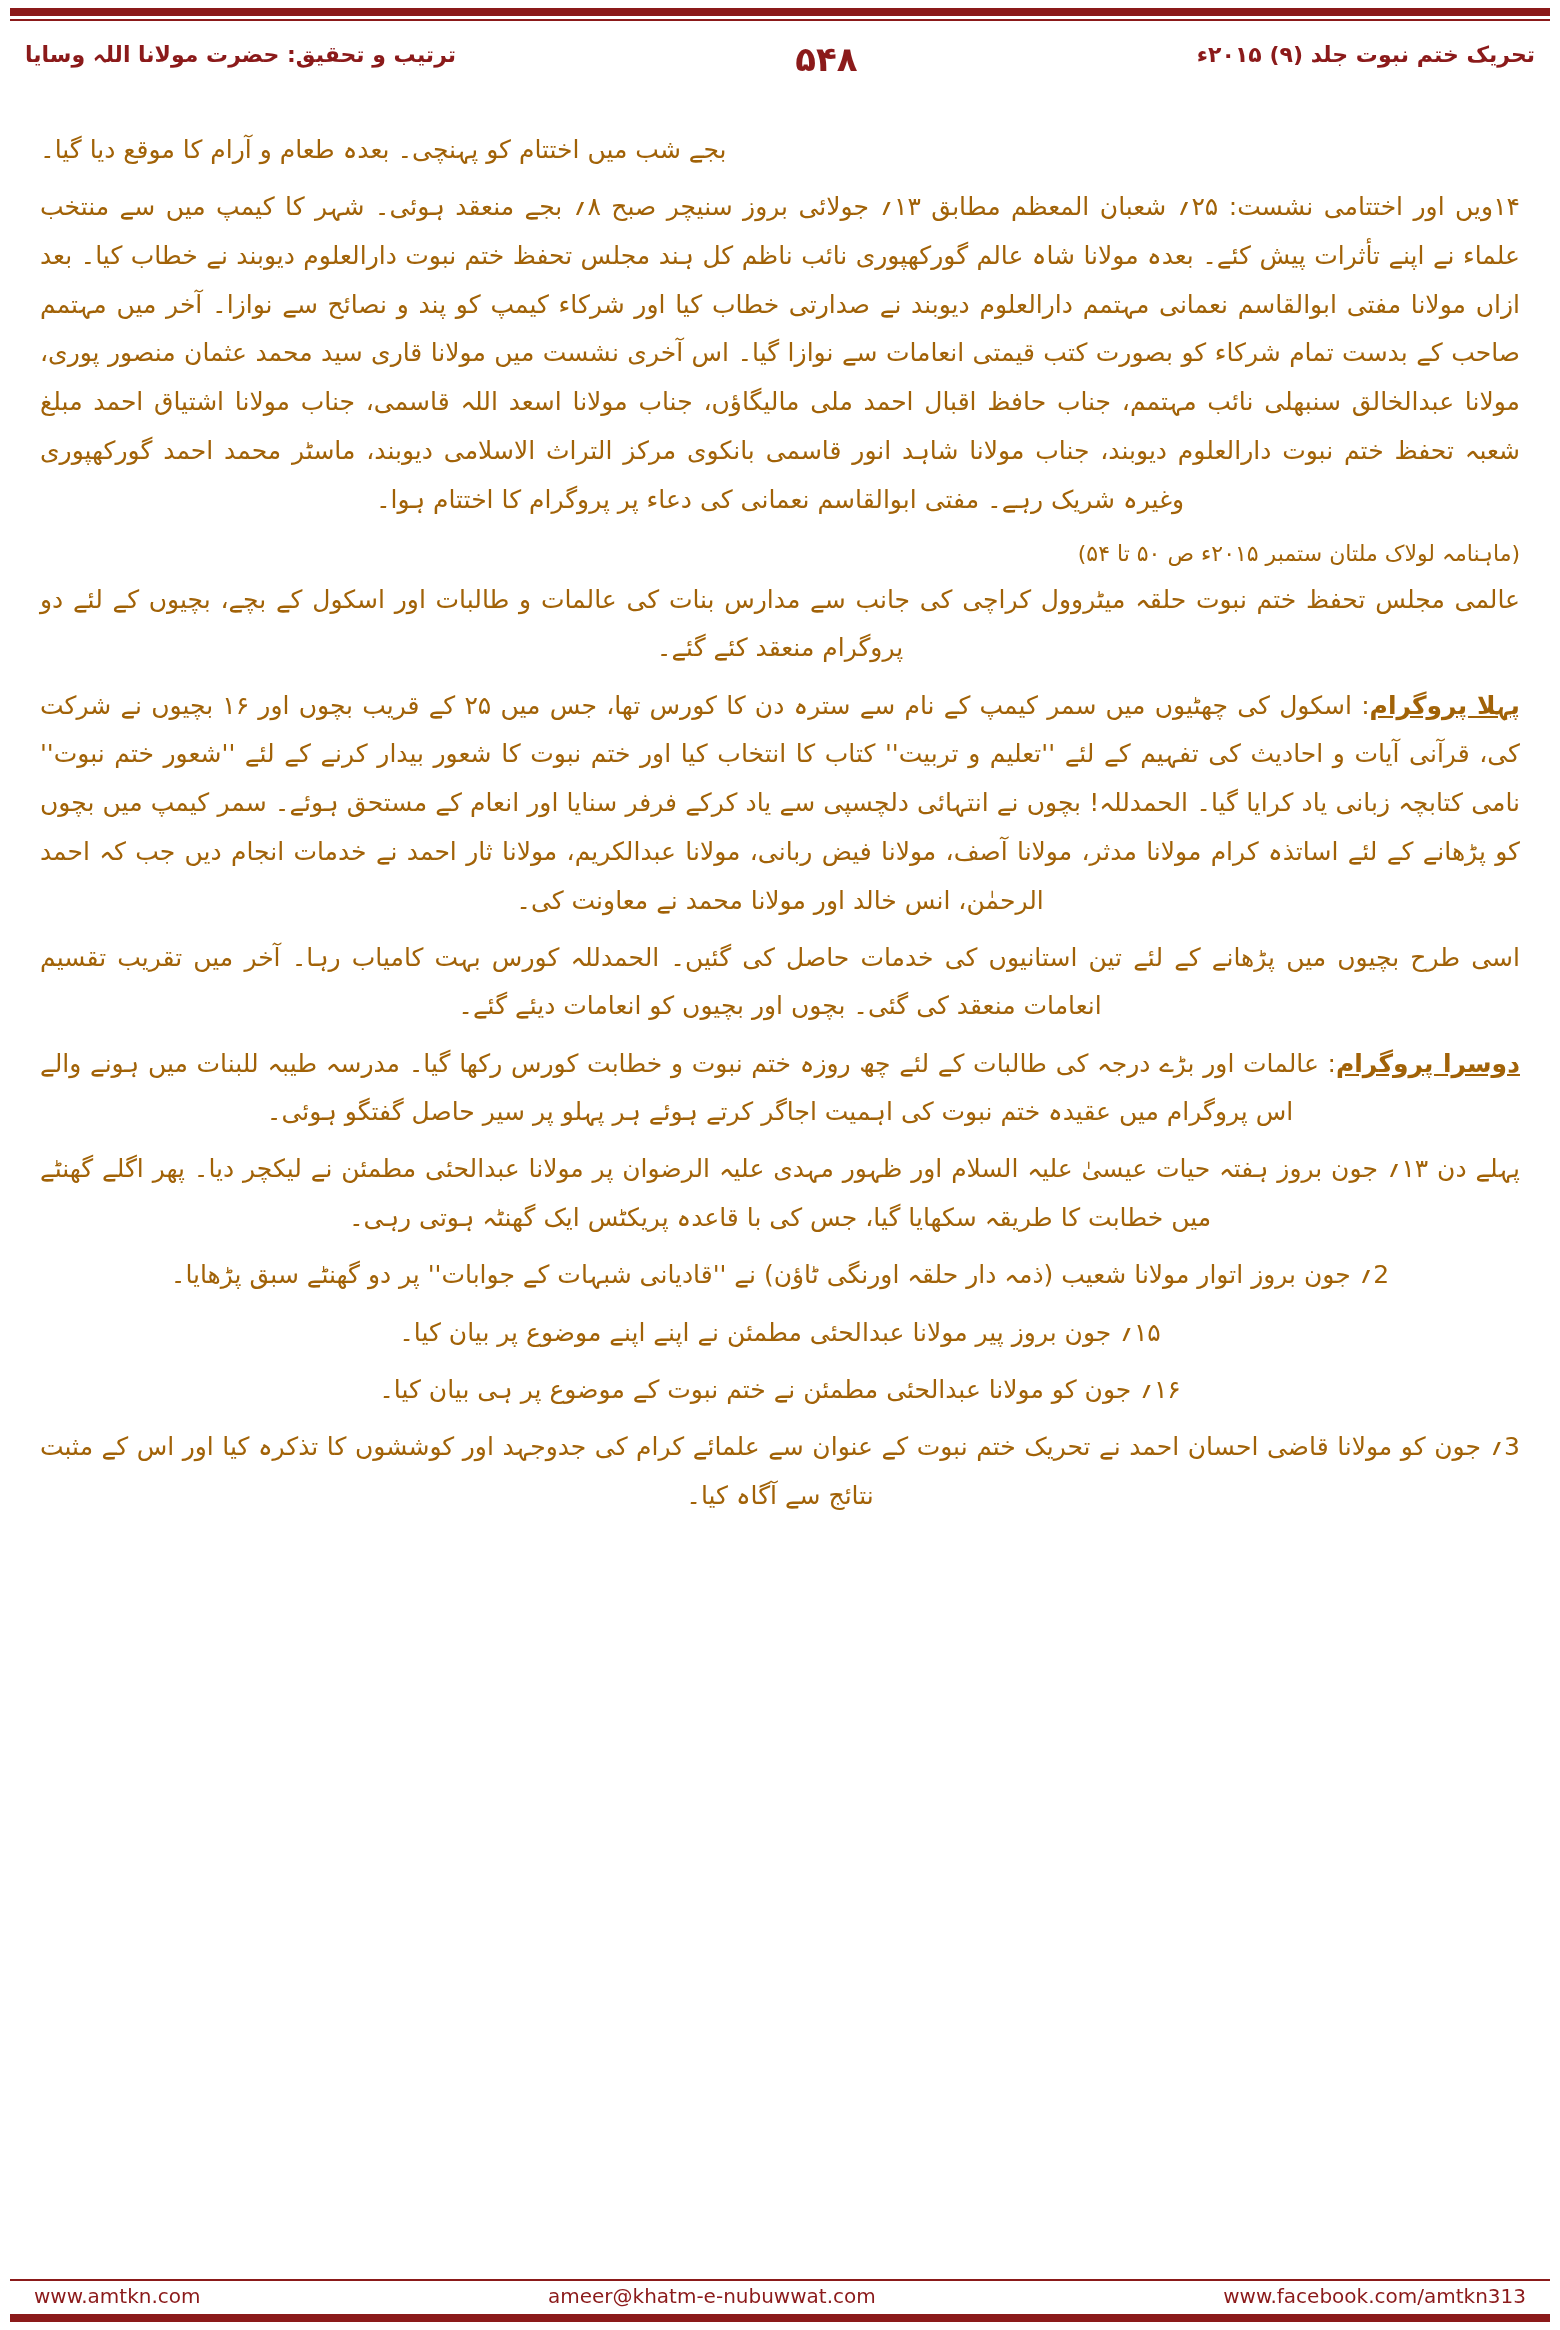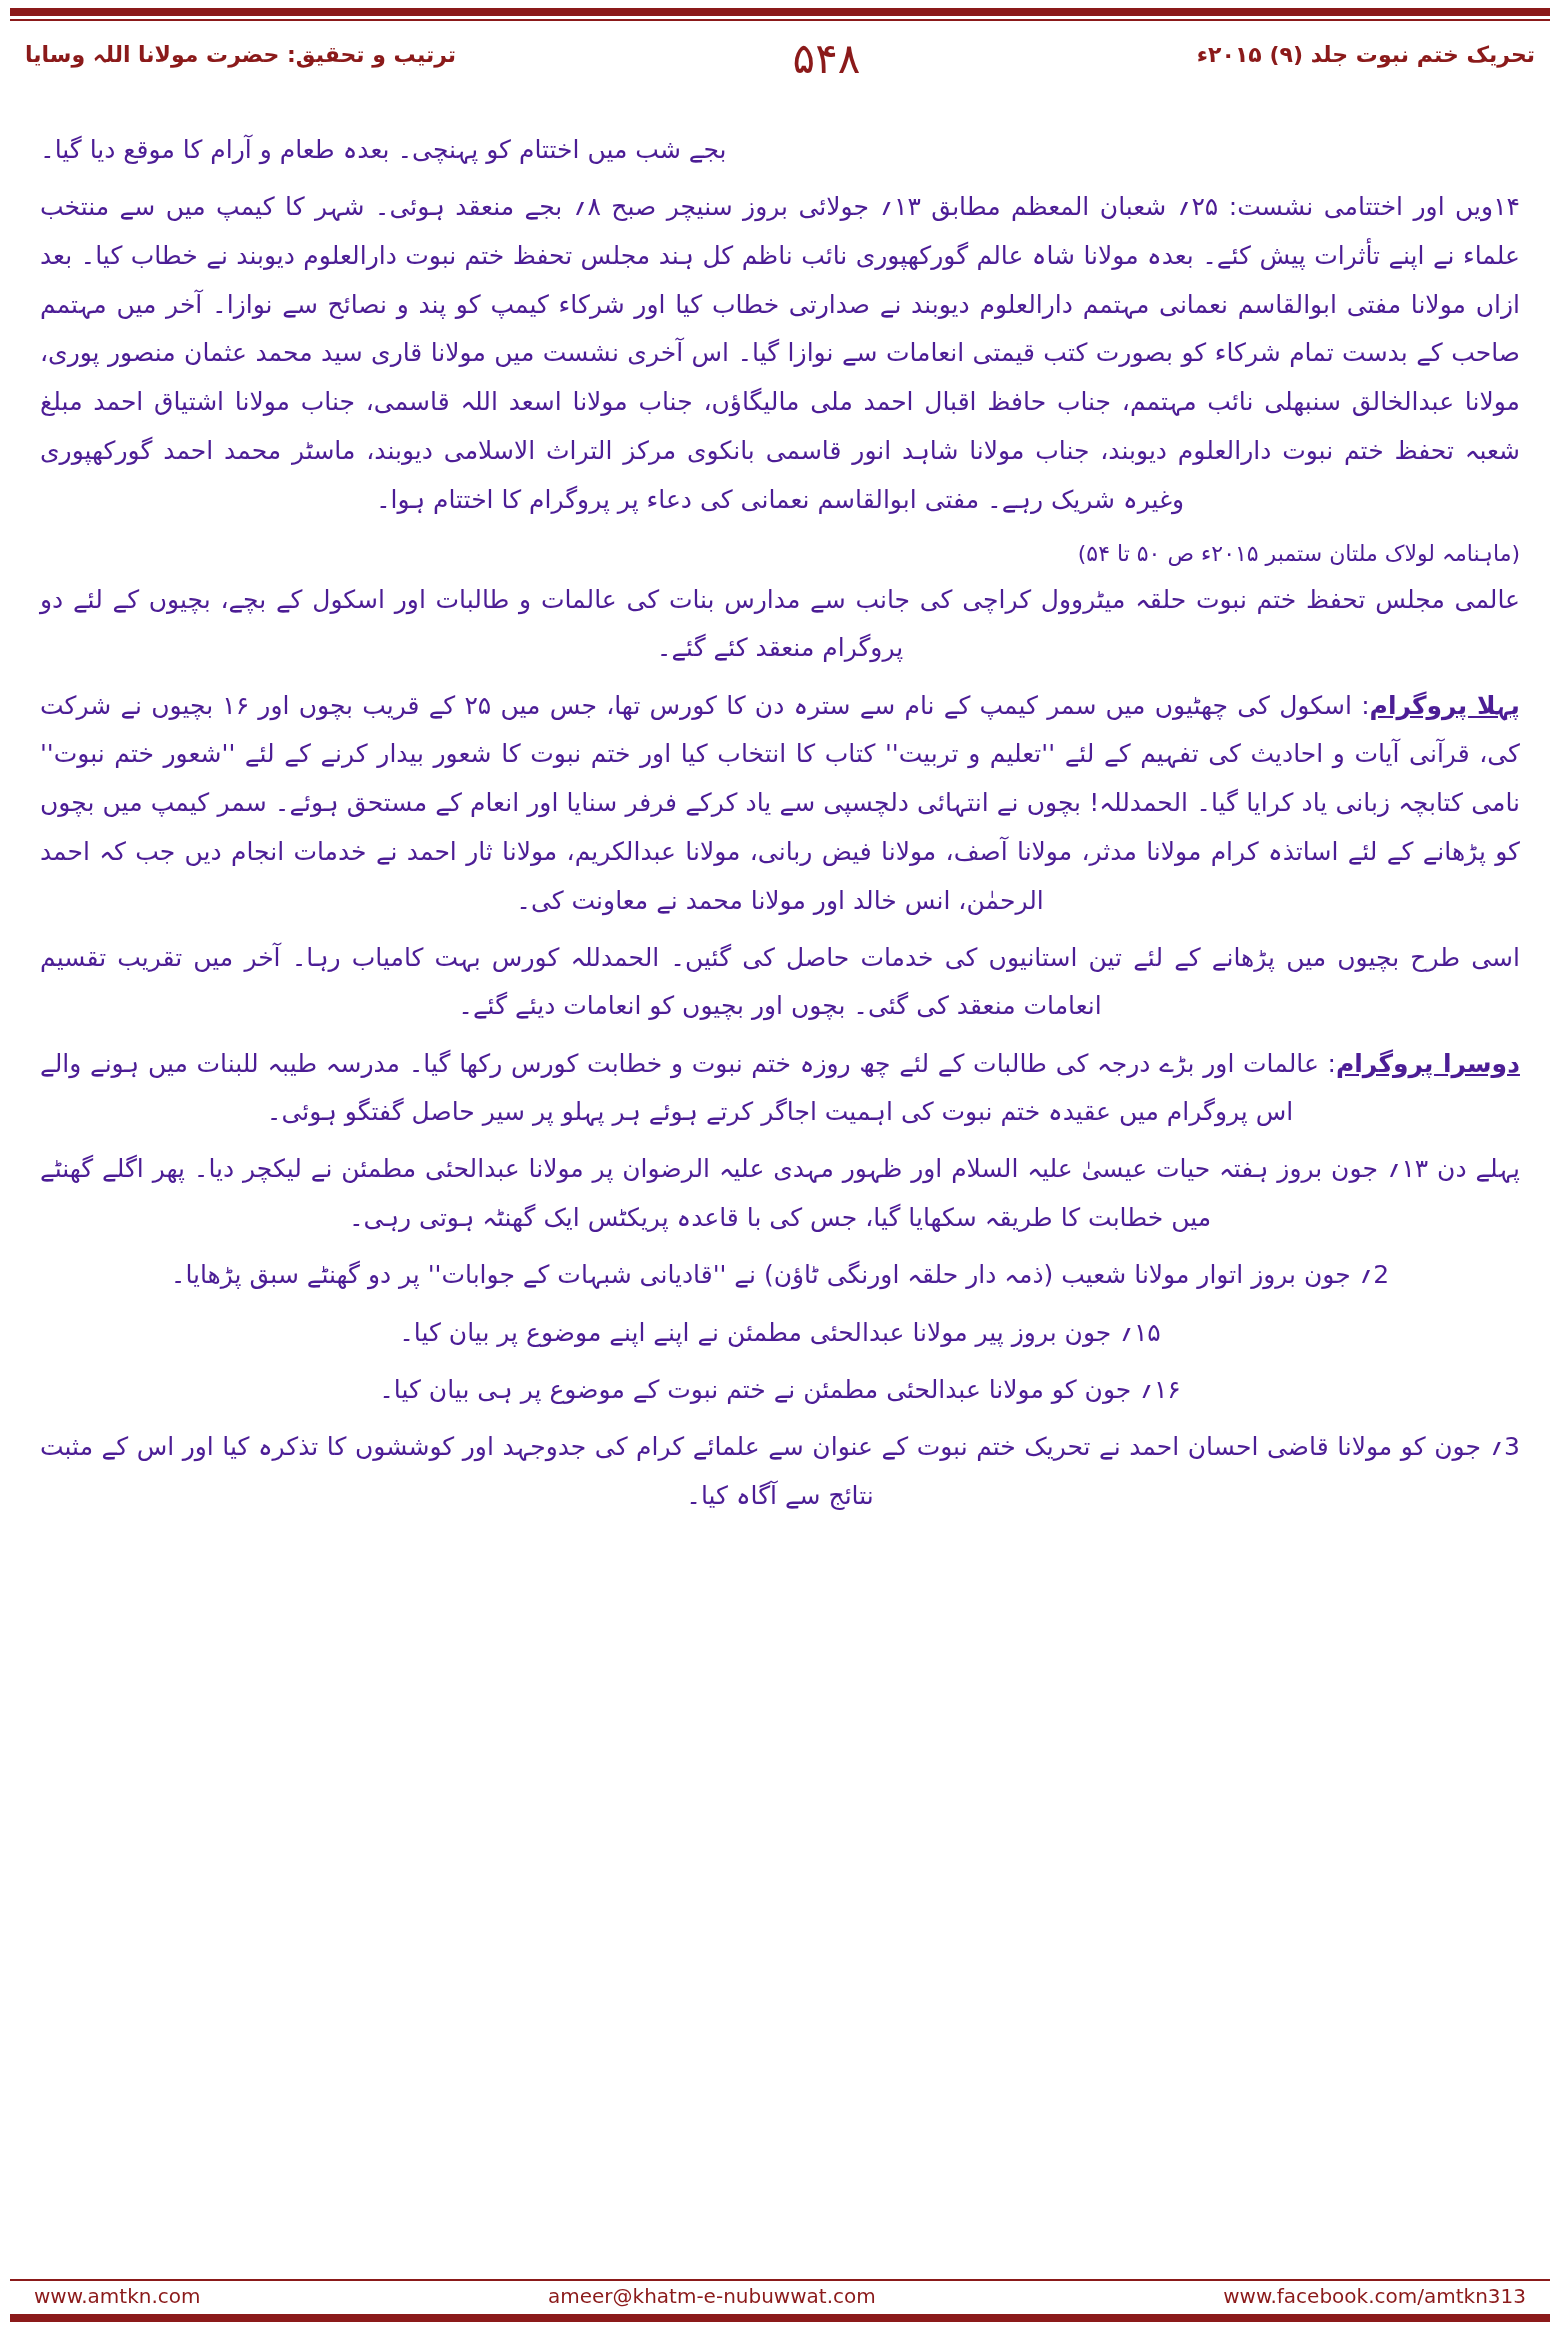--- a/index.html
+++ b/index.html
@@ -55,36 +55,36 @@
     white-space: nowrap;
     direction: rtl;
   }
   .header-left {
     font-size: 22px;
     font-weight: bold;
     white-space: nowrap;
     direction: rtl;
   }
   .header-center {
-    font-size: 42px;
-    font-weight: normal;
+    font-size: 34px;
+    font-weight: bold;
     letter-spacing: 1.7px;
     margin-top: 8px;
   }
 
   
   .content {
     position: absolute;
     top: 126px;
     left: 40px;
     right: 40px;
     bottom: 126px;
     direction: rtl;
     text-align: justify;
-    color: #4c1d95;
+    color: #a16207;
   }
   p.para {
     margin: 0 0 8.4px 0;
     font-size: 25px;
     line-height: 1.95;
     text-align: justify;
     text-align-last: center;
     font-family: "DejaVu Sans", sans-serif;
   }
   p.para.leftmark {

